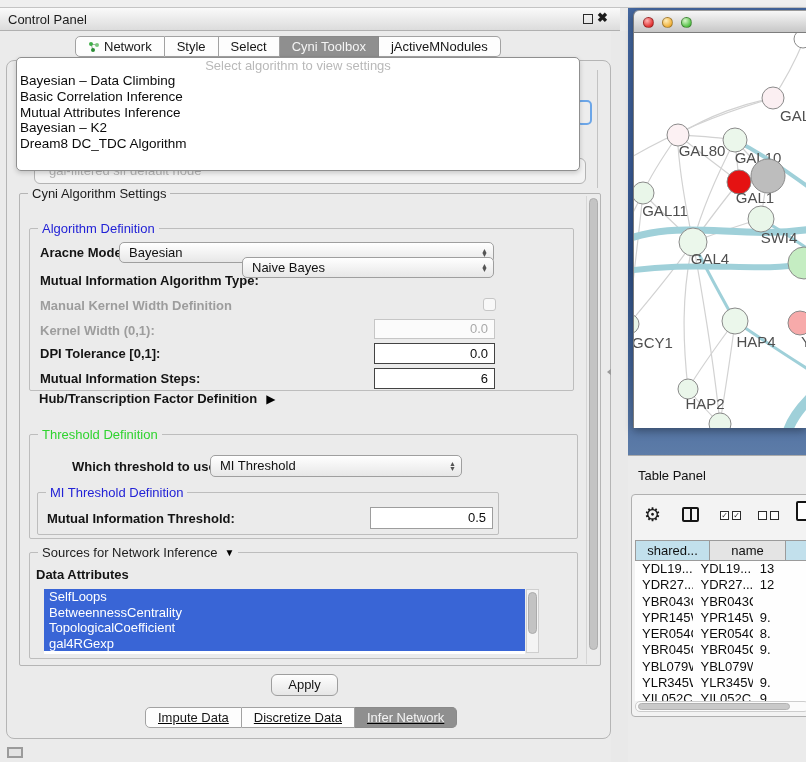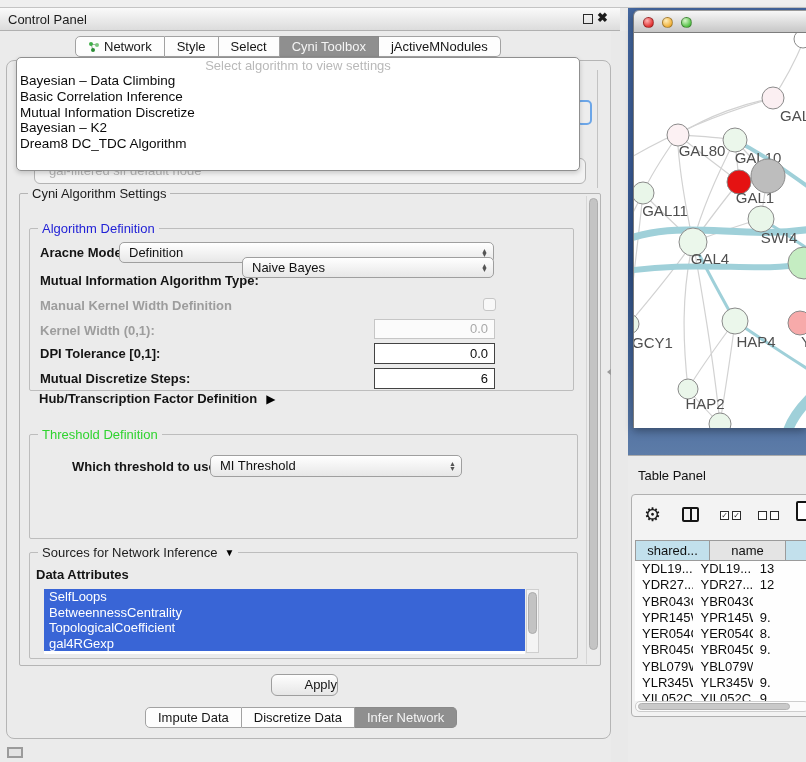--- a/index.html
+++ b/index.html
@@ -17,21 +17,21 @@
   #close-btn { left:597px; top:2px; font-size:13px; font-weight:bold; color:#1a1a1a; }
 
   
   .tabrow { display:flex; height:21px; }
   .tab { border:1px solid #a2a2a2; border-left:none; background:#fdfdfd; color:#161616;
          font-size:13px; line-height:19px; padding:0 12px; display:flex; align-items:center; gap:4px; white-space:nowrap; }
   .tab:first-child { border-left:1px solid #a2a2a2; border-radius:5px 0 0 5px; }
   .tab:last-child { border-radius:0 5px 5px 0; }
   .tab.sel { background:#8f8f8f; color:#f4f4f4; border-color:#8a8a8a; }
   #top-tabs { left:75px; top:36px; }
-  #bottom-tabs { left:145px; top:707px; }
+  #bottom-tabs { left:145px; top:707px;text-decoration:underline; }
 
   
   #outer-panel { left:6px; top:60px; width:605px; height:679px; background:#ebebeb;
     border:1px solid #b5b5b5; border-radius:8px; }
 
   
   #bg-combo { left:34px; top:158px; width:552px; height:26px; background:#f3f3f3;
     border:1px solid #b3b3b3; border-radius:6px; z-index:5; color:#b2b2b2; font-size:13px;
     line-height:24px; padding-left:14px; }
   #bg-groupline { left:597px; top:70px; width:1px; height:118px; background:#c3c3c3; z-index:4; }
@@ -74,21 +74,21 @@
   #src-arrow { font-size:10px; color:#000; }
 
   #attr-list { position:absolute; left:14px; top:36px; width:481px; height:65px; background:#fff; overflow:hidden; }
   .attr-item { height:15.6px; line-height:15.6px; background:#3965d6; color:#fff; font-size:13px; padding-left:5px; }
   #attr-scroll { position:absolute; left:496px; top:36px; width:13px; height:64px;
     background:#f4f4f4; border:1px solid #cfcfcf; }
   #attr-thumb { position:absolute; left:1px; top:2px; width:9px; height:42px; background:#c3c3c3;
     border:1px solid #ababab; border-radius:5px; }
 
   #apply-btn { left:271px; top:674px; width:67px; height:22px; background:linear-gradient(#fefefe,#e6e6e6);
-    border:1px solid #9e9e9e; border-radius:6px; font-size:13px; color:#141414; text-align:right; line-height:20px; }
+    border:1px solid #9e9e9e; border-radius:6px; font-size:13px; color:#141414; text-align:center; line-height:20px; }
 
   #panel-collapse { left:607px; top:368px; width:0; height:0;
     border-top:4px solid transparent; border-bottom:4px solid transparent; border-right:5px solid #9a9a9a; }
 
   #bl-square { left:7px; top:747px; width:16px; height:11px; border:2px solid #9b9b9b; background:#e3e3e3; }
 
   
   #divider { left:611px; top:31px; width:17px; height:731px; background:#e9e9e9; }
   #blue-desk { left:628px; top:8px; width:178px; height:447px;
     background:linear-gradient(180deg,#44679f 0%, #3a5d99 35%, #2f5188 58%, #44669a 82%, #5d7ca8 100%); }
@@ -169,62 +169,67 @@
 
   <div id="bg-combo" class="abs">gal-filtered sif default node</div>
   <div id="bg-groupline" class="abs"></div>
   <div id="bg-bluecombo" class="abs"></div>
 
   <div id="algo-popup" class="abs">
     <div id="popup-placeholder">Select algorithm to view settings</div>
     <div id="popup-items">
         <div class="popup-item">Bayesian – Data Climbing</div>
         <div class="popup-item">Basic Correlation Inference</div>
-        <div class="popup-item">Mutual Information Discretize</div>
+        <div class="popup-item">Mutual Attributes Inference</div>
         <div class="popup-item">Bayesian – K2</div>
         <div class="popup-item">Dream8 DC_TDC Algorithm</div>
       </div>
   </div>
 
   <div id="settings-group" class="group">
     <span class="legend">Cyni Algorithm Settings</span>
 
     <div class="group" style="left:9px; top:34px; width:545px; height:163px;">
       <span class="legend blue">Algorithm Definition</span>
       <div class="lbl" style="left:10px; top:16px;">Aracne Mode:</div>
       <div class="combo" style="left:89px; top:13px; width:375px; height:21px; line-height:19px;">
-        <span>Definition</span>
+        <span>Bayesian</span>
         <span class="combo-arrows">▲<br>▼</span>
       </div>
       <div class="lbl" style="left:10px; top:44px;">Mutual Information Algorithm Type:</div>
       <div class="combo" style="left:212px; top:28px; width:252px; height:21px; line-height:19px;">
         <span>Naive Bayes</span>
         <span class="combo-arrows">▲<br>▼</span>
       </div>
       <div class="lbl dis" style="left:10px; top:69px;">Manual Kernel Width Definition</div>
       <div class="checkbox" style="left:453px; top:69px;"></div>
       <div class="lbl dis" style="left:10px; top:94px;">Kernel Width (0,1):</div>
       <div class="field dis" style="left:344px; top:90px; width:121px; height:20px; line-height:18px;">0.0</div>
       <div class="lbl" style="left:10px; top:117px;">DPI Tolerance [0,1]:</div>
       <div class="field" style="left:344px; top:114px; width:121px; height:21px; line-height:19px;">0.0</div>
-      <div class="lbl" style="left:10px; top:142px;">Mutual Discretize Steps:</div>
+      <div class="lbl" style="left:10px; top:142px;">Mutual Information Steps:</div>
       <div class="field" style="left:344px; top:139px; width:121px; height:21px; line-height:19px;">6</div>
     </div>
 
     <div id="hub-row">
       <span id="hub-label">Hub/Transcription Factor Definition</span>
       <span id="hub-arrow">▶</span>
     </div>
 
     <div class="group" style="left:9px; top:240px; width:549px; height:105px;">
       <span class="legend green">Threshold Definition</span>
       <div class="lbl" style="left:42px; top:24px;">Which threshold to use:</div>
       <div class="combo" style="left:180px; top:20px; width:252px; height:22px; line-height:20px;">
         <span>MI Threshold</span>
         <span class="combo-arrows">▲<br>▼</span>
+      </div>
+      <div class="group" style="left:7px; top:57px; width:462px; height:43px;">
+        <span class="legend blue">MI Threshold Definition</span>
+        <div class="lbl" style="left:9px; top:18px;">Mutual Information Threshold:</div>
+        <div class="field soft" style="left:332px; top:14px; width:123px; height:22px; line-height:20px;">0.5</div>
       </div>
     </div>
 
     <div class="group" style="left:9px; top:358px; width:549px; height:107px;">
       <span class="legend" style="display:flex; gap:7px; align-items:center;">
         <span>Sources for Network Inference</span>
         <span id="src-arrow">▼</span>
       </span>
       <div class="lbl" style="left:6px; top:14px;">Data Attributes</div>
       <div id="attr-list">

